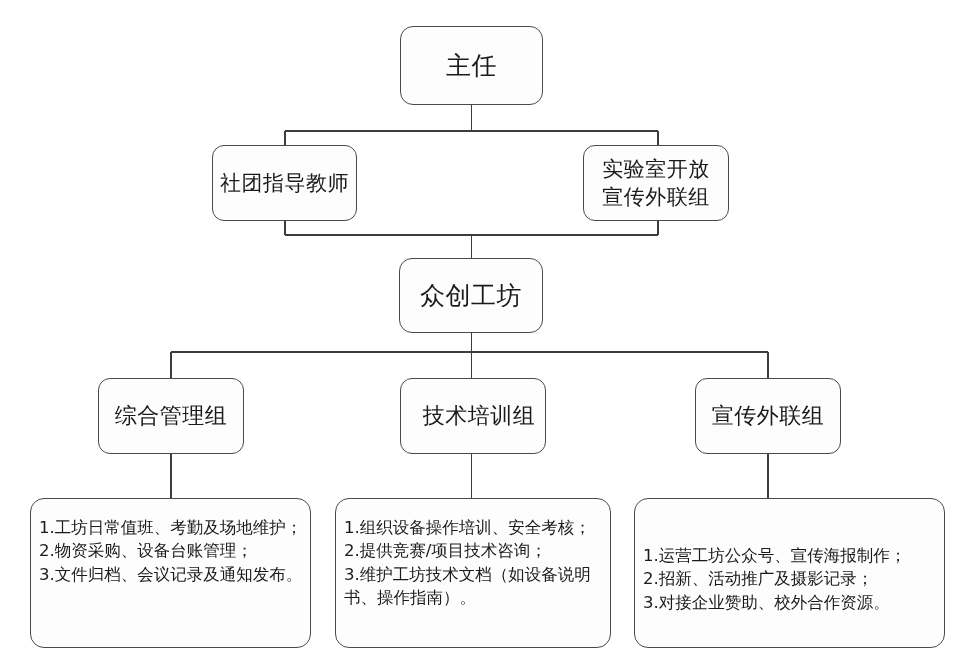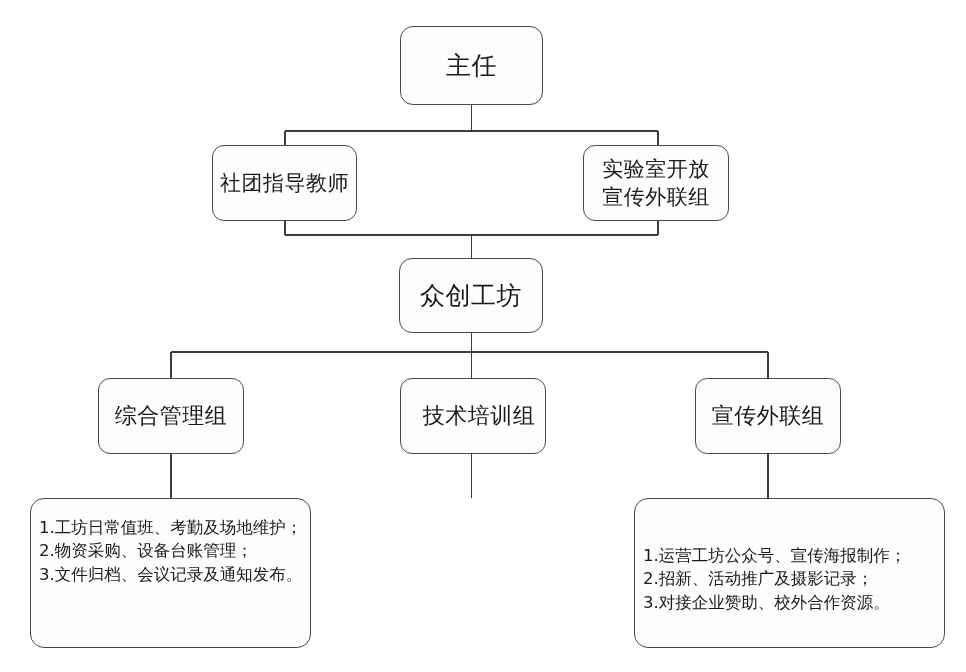--- a/index.html
+++ b/index.html
@@ -184,19 +184,24 @@
   </div>
   <div class="node group-node" id="node-group-pr">
     <span class="node-label">宣传外联组</span>
   </div>
 
   <div class="node detail-node" id="node-detail-admin">
     <span class="node-label">1.工坊日常值班、考勤及场地维护；
 2.物资采购、设备台账管理；
 3.文件归档、会议记录及通知发布。</span>
   </div>
+  <div class="node detail-node" id="node-detail-train">
+    <span class="node-label">1.组织设备操作培训、安全考核；
+2.提供竞赛/项目技术咨询；
+3.维护工坊技术文档（如设备说明书、操作指南）。</span>
+  </div>
   <div class="node detail-node" id="node-detail-pr">
     <span class="node-label">1.运营工坊公众号、宣传海报制作；
 2.招新、活动推广及摄影记录；
 3.对接企业赞助、校外合作资源。</span>
   </div>
 
 </div>
 
 </body></html>

